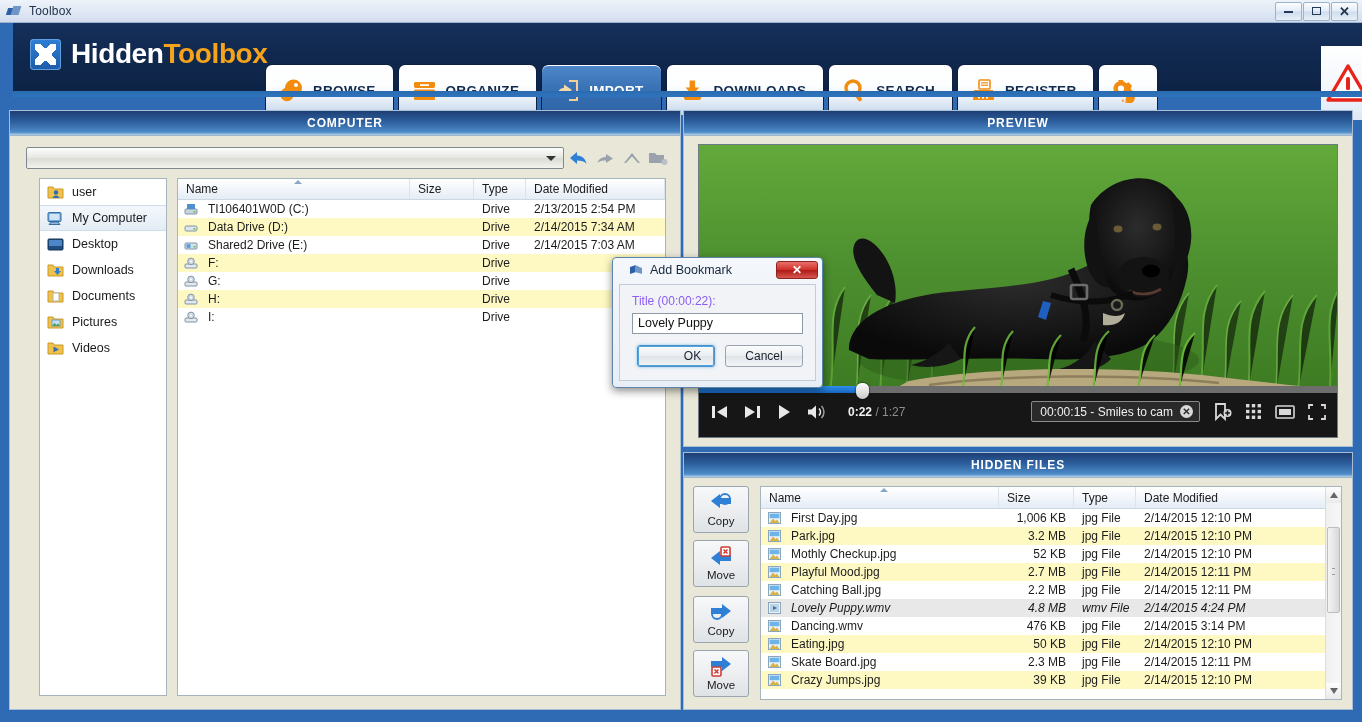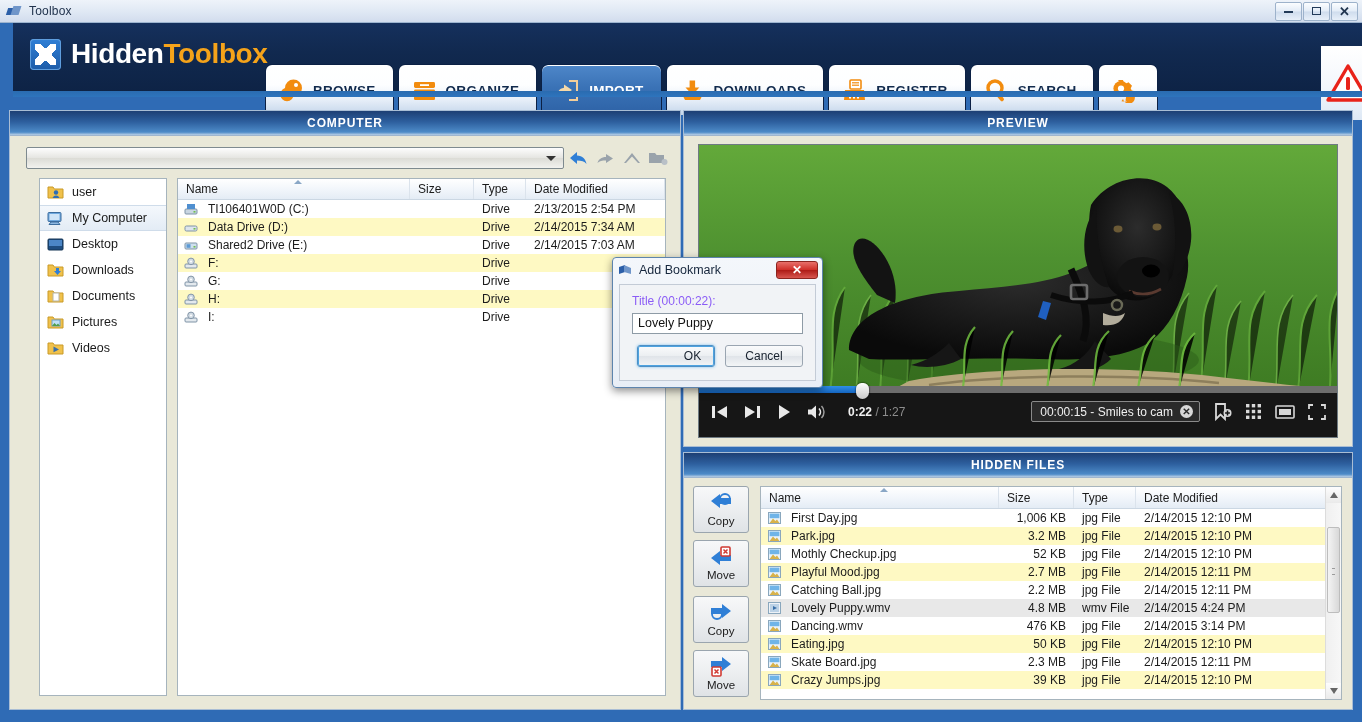--- a/index.html
+++ b/index.html
@@ -133,21 +133,21 @@
     background:linear-gradient(180deg,#ffffff,#f2f6fb 50%,#e4ecf5);
     border-bottom:1px solid #cbd7e3; font-size:12px; color:#1b1b1b;
   }
   .lhead .c { border-right:1px solid #dbe3ec; display:flex; align-items:center; padding-left:8px; position:relative; }
   .lhead .sortmark {
     position:absolute; left:50%; top:1px; width:0; height:0;
     border-left:4px solid transparent; border-right:4px solid transparent; border-bottom:4px solid #8aa7c6;
   }
   .lrow { display:flex; height:18px; align-items:center; font-size:12px; color:#1c1c1c; }
   .lrow.alt { background:#fef9c3; }
-  .lrow.sel { background:#e8e8e8; }
+  .lrow.sel { background:#e8e8e8;font-style:italic; }
   .lrow .c { padding-left:8px; overflow:hidden; white-space:nowrap; }
   .lrow .c.num { text-align:right; padding-right:8px; padding-left:0; }
   .lrow .ico { width:18px; display:flex; align-items:center; justify-content:center; margin-left:4px; flex:none; }
 
   
   .videoarea {
     position:absolute; left:14px; top:8px; right:14px; bottom:8px;
     background:#000; border:1px solid #6e7a82; overflow:hidden;
   }
   .vid-img { position:absolute; left:0; top:0; right:0; height:252px; overflow:hidden; background:#3d7a22; }
@@ -201,21 +201,21 @@
     border-top:1px solid #9b9b9b; border-bottom:1px solid #9b9b9b;
   }
 
   
   #dlg-add-bookmark {
     position:absolute; left:612px; top:257px; width:211px; height:131px;
     background:linear-gradient(180deg,#f4f7fb,#e8eef6);
     border:1px solid #5d84ad; border-radius:4px;
     box-shadow:0 3px 9px rgba(0,0,0,.45);
   }
-  .dlg-title { height:23px; display:flex; align-items:center; padding-left:5px; gap:6px; font-size:12.5px; color:#16263c; }
+  .dlg-title { height:23px; display:flex; align-items:center; padding-left:16px; gap:6px; font-size:12.5px; color:#16263c; }
   .dlg-close {
     position:absolute; right:4px; top:3px; width:42px; height:18px; border-radius:3px;
     background:linear-gradient(180deg,#e8706a 0%,#d0302a 48%,#ae1c17 52%,#d8564f 100%);
     border:1px solid #8c2520; color:#fff; font-size:12px; font-weight:bold;
     display:flex; align-items:center; justify-content:center;
   }
   .dlg-body { position:absolute; left:6px; right:6px; top:26px; bottom:6px;
      background:#f1f3f6; border:1px solid #c3cbd6; }
   .dlg-label { position:absolute; left:12px; top:9px; font-size:12px; color:#8b5cf6; }
   .dlg-input {
@@ -306,20 +306,30 @@
 
       <div class="tab">
         <span class="ic">
           <svg width="25" height="25" viewBox="0 0 25 25">
             <rect x="9.6" y="2.5" width="5.5" height="8" class="g-orange"></rect>
             <path d="M5.5 9.5 L12.4 17 L19.3 9.5 Z" class="g-orange"></path>
             <path d="M2 16 L5 22 H20 L23 16 H18 L16.6 18.6 H8.2 L6.8 16 Z" class="g-orange"></path>
           </svg>
         </span>
         <span>DOWNLOADS</span>
+      </div>
+
+      <div class="tab">
+        <span class="ic">
+          <svg width="25" height="25" viewBox="0 0 25 25">
+            <circle cx="11" cy="10" r="7" fill="none" stroke="#f28c0f" stroke-width="3.4"></circle>
+            <rect x="14" y="15" width="4" height="9" rx="2" class="g-orange" transform="rotate(-40 16 19)"></rect>
+          </svg>
+        </span>
+        <span>SEARCH</span>
       </div>
 
       <div class="tab">
         <span class="ic">
           <svg width="25" height="25" viewBox="0 0 25 25">
             <rect x="8" y="2" width="11" height="9" rx="1" fill="#fff" stroke="#f28c0f" stroke-width="1.6"></rect>
             <rect x="10" y="4.2" width="7" height="1.2" class="g-orange"></rect>
             <rect x="10" y="6.6" width="7" height="1.2" class="g-orange"></rect>
             <path d="M3 12 H22 L23 22 H2 Z" class="g-orange"></path>
             <g fill="#fff">
@@ -327,30 +337,20 @@
                 <rect x="9" y="15" width="2" height="2"></rect>
                 <rect x="13" y="15" width="2" height="2"></rect>
                 <rect x="17" y="15" width="2" height="2"></rect>
                 <rect x="7" y="18.5" width="2" height="2"></rect>
                 <rect x="11" y="18.5" width="2" height="2"></rect>
                 <rect x="15" y="18.5" width="2" height="2"></rect>
               </g>
           </svg>
         </span>
         <span>REGISTER</span>
-      </div>
-
-      <div class="tab">
-        <span class="ic">
-          <svg width="25" height="25" viewBox="0 0 25 25">
-            <circle cx="11" cy="10" r="7" fill="none" stroke="#f28c0f" stroke-width="3.4"></circle>
-            <rect x="14" y="15" width="4" height="9" rx="2" class="g-orange" transform="rotate(-40 16 19)"></rect>
-          </svg>
-        </span>
-        <span>SEARCH</span>
       </div>
 
       <div class="tab narrow">
         <span class="ic">
           <svg width="25" height="25" viewBox="0 0 25 25">
             <path d="M10 2h5l.7 2.6 2.4 1 2.4-1.3 3.5 3.5-1.3 2.4 1 2.4L26 13v5l-2.6.7" class="g-orange" transform="translate(-3,0)"></path>
             <circle cx="10" cy="10.5" r="7.6" class="g-orange"></circle>
             <circle cx="10" cy="10.5" r="3.1" fill="#fff"></circle>
             <path d="M16 14 a6 6 0 1 1 -4 7 l-1.6 2.2 5.6 .4 -1.5-1.2" class="g-orange"></path>
           </svg>

